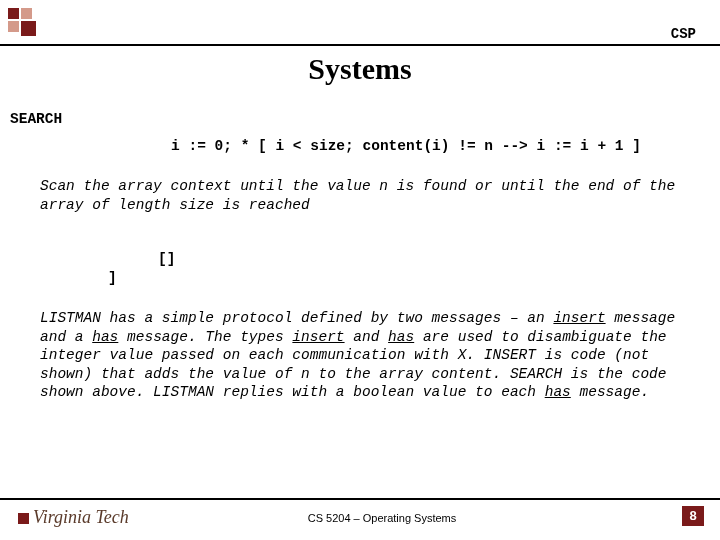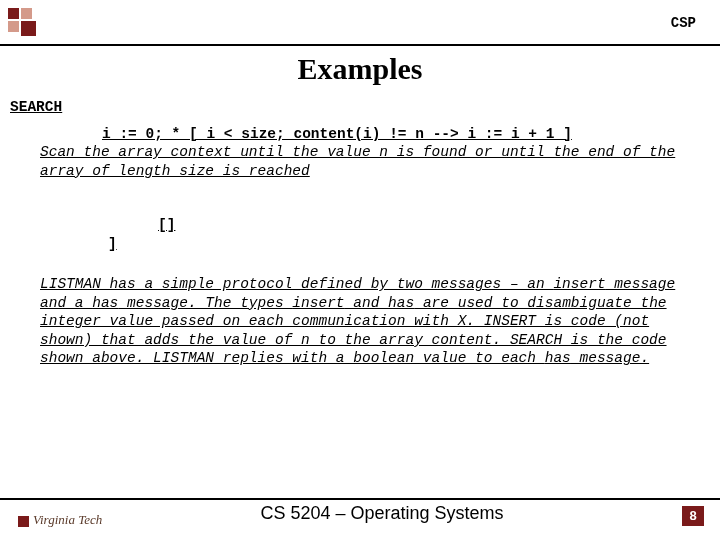--- a/index.html
+++ b/index.html
@@ -18,21 +18,21 @@
   }
   .corner-deco .sq {
     position: absolute;
     background: #7a1a1a;
   }
   .corner-deco .sq.light {
     background: #d49a8a;
   }
   .header-label {
     position: absolute;
-    top: 15px;
+    top: 26px;
     right: 24px;
     font-family: "Courier New", monospace;
     font-weight: bold;
     font-size: 14px;
     color: #000;
   }
   .hr-top {
     position: absolute;
     top: 44px;
     left: 0;
@@ -46,28 +46,27 @@
     left: 0;
     right: 0;
     text-align: center;
     font-family: Georgia, "Times New Roman", serif;
     font-weight: bold;
     font-size: 30px;
     color: #000;
   }
   .content {
     position: absolute;
-    top: 98px;
+    top: 110px;
     left: 10px;
     right: 10px;
     font-family: "Courier New", monospace;
     font-size: 14.5px;
     color: #000;
     line-height: 1.28;
-    text-decoration: underline;
   }
   .bold { font-weight: bold; }
   .italic { font-style: italic; }
   .under { text-decoration: underline; }
   .blk { margin-bottom: 8px; }
   .indent1 { padding-left: 92px; }
   .indent3 { padding-left: 148px; }
   .indent4 { padding-left: 98px; }
   .para { padding-left: 30px; padding-right: 10px; }
   .hr-bot {
@@ -84,39 +83,39 @@
     left: 0;
     right: 0;
     height: 28px;
   }
   .vt-logo {
     position: absolute;
     left: 18px;
     bottom: 2px;
     font-family: Georgia, serif;
     font-style: italic;
-    font-size: 13px;
+    font-size: 18px;
     color: #5a3a2a;
   }
   .vt-logo .vt-sq {
     display: inline-block;
     width: 11px;
     height: 11px;
     background: #7a1a1a;
     margin-right: 4px;
     vertical-align: middle;
   }
   .footer-center {
     position: absolute;
     left: 0;
     right: 0;
     bottom: 6px;
     text-align: center;
     font-family: Arial, sans-serif;
-    font-size: 18px;
+    font-size: 11px;
     color: #000;
     margin-left: 44px;
   }
   .page-num {
     position: absolute;
     right: 16px;
     bottom: 4px;
     width: 22px;
     height: 20px;
     background: #7a1a1a;
@@ -133,26 +132,26 @@
 
 <div class="corner-deco">
   <div class="sq" style="top:0;left:0;width:11px;height:11px;"></div>
   <div class="sq light" style="top:0;left:13px;width:11px;height:11px;"></div>
   <div class="sq light" style="top:13px;left:0;width:11px;height:11px;"></div>
   <div class="sq" style="top:13px;left:13px;width:15px;height:15px;"></div>
 </div>
 
 <div class="header-label">CSP</div>
 <div class="hr-top"></div>
-<div class="title">Examples</div>
+<div class="title">Systems</div>
 
 <div class="content">
 
   <div class="bold blk">SEARCH</div>
-  <div class="bold indent1" style="">i := 0; * [ i &lt; size; content(i) != n --&gt; i := i + 1 ]</div>
+  <div class="bold indent1" style="margin-bottom:22px;text-align:center;">i := 0; * [ i &lt; size; content(i) != n --&gt; i := i + 1 ]</div>
 
   <div class="italic para" style="margin-bottom:36px;">Scan the array context until the value n is found or until the end of the array of length size is reached</div>
 
   <div class="bold indent3">[]</div>
   <div class="bold indent4" style="margin-bottom:22px;">]</div>
 
   <div class="italic para" id="listman-desc"><span>LISTMAN has a simple protocol defined by two messages – an </span><span class="under">insert</span><span> message and a </span><span class="under">has</span><span> message. The types </span><span class="under">insert</span><span> and </span><span class="under">has</span><span> are used to disambiguate the integer value passed on each communication with X. INSERT is code (not shown) that adds the value of n to the array content. SEARCH is the code shown above. LISTMAN replies with a boolean value to each </span><span class="under">has</span><span> message.</span></div>
 
 </div>
 

